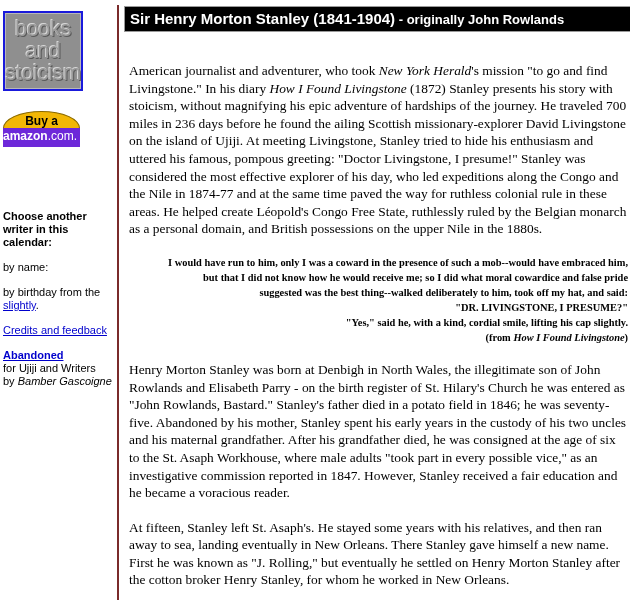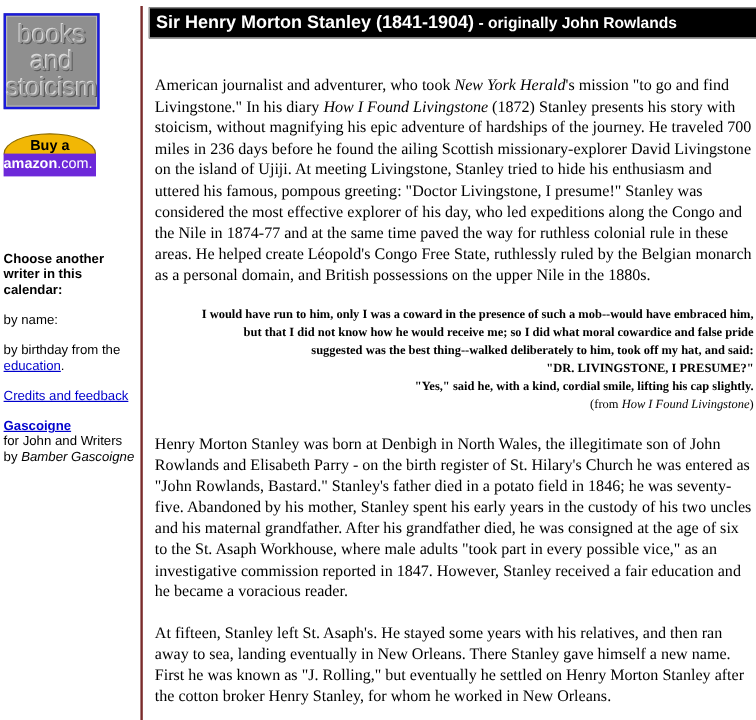--- a/index.html
+++ b/index.html
@@ -23,21 +23,21 @@
   
   .divider { position:absolute; left:117px; top:5px; width:2px; height:595px; background:#7a2b2b; }
 
   
   .main { position:absolute; left:124px; top:0; width:504px; }
   .title-bar { position:absolute; left:0; top:6px; width:502px; height:24px; background:#000; border:1px solid #9a9a9a; box-sizing:content-box; color:#fff; font-family:"Liberation Sans", sans-serif; font-weight:bold; font-size:15px; line-height:24px; padding-left:5px; white-space:nowrap; }
   .title-bar .sub { font-size:13px; }
   .content { position:absolute; left:5px; top:62px; width:499px; font-size:13.4px; line-height:17.6px; }
   .content p { margin:0 0 17px 0; }
   .quote { margin:0 0 16px 31px !important; font-size:10.4px; line-height:15px; font-weight:bold;text-align:right; }
-  .quote .cite { font-weight:normal; }
+  .quote .cite { font-weight:bold; }
   em { font-style:italic; }
 </style>
 </head>
 <body>
 
 <div class="sidebar">
   <div class="logo">
     <span>books</span>
     <span>and</span>
     <span>stoicism</span>
@@ -49,26 +49,26 @@
       <div>book now!</div>
     </div>
     <div class="bar"><span>amazon</span><span class="com">.com.</span></div>
   </div>
 
   <div class="side-text">
     <p class="side-head">Choose another writer in this calendar:</p>
     <div class="gap"></div>
     <p>by name:</p>
     <div class="gap"></div>
-    <p><span>by birthday from the</span> <a href="#">education</a><span>.</span></p>
+    <p><span>by birthday from the</span> <a href="#">slightly</a><span>.</span></p>
     <div class="gap"></div>
     <p><a href="#">Credits and feedback</a></p>
     <div class="gap"></div>
-    <p><a href="#" style="font-weight:bold">Gascoigne</a></p>
-    <p>for John and Writers</p>
+    <p><a href="#" style="font-weight:bold">Abandoned</a></p>
+    <p>for Ujiji and Writers</p>
     <p><span>by </span><em>Bamber Gascoigne</em></p>
   </div>
 </div>
 
 <div class="divider"></div>
 
 <div class="main">
   <div class="title-bar"><span>Sir Henry Morton Stanley (1841-1904)</span><span class="sub"> - originally John Rowlands</span></div>
 
   <div class="content">

